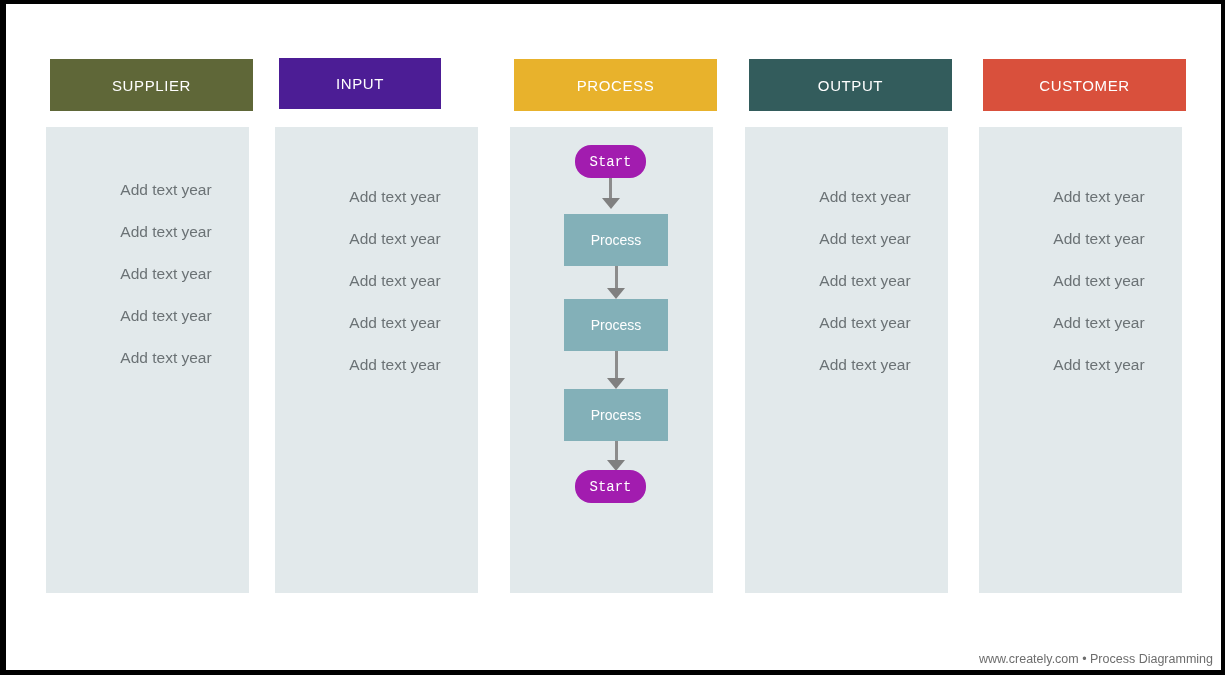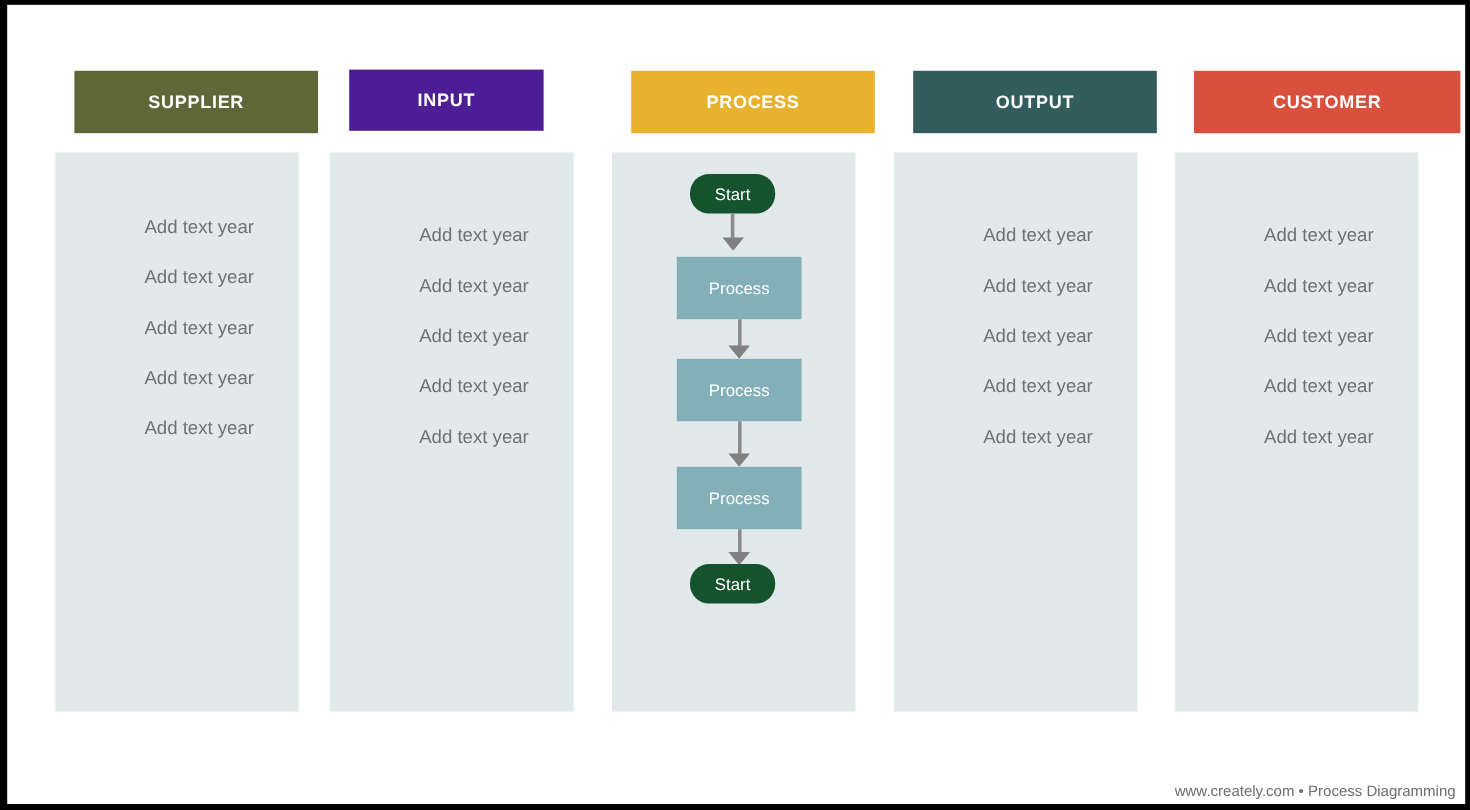--- a/index.html
+++ b/index.html
@@ -14,24 +14,24 @@
     left:6px; top:4px;
     width:1215px; height:666px;
     background:#ffffff;
   }
   .canvas { position:absolute; left:0; top:0; width:1215px; height:666px; }
 
   
   .col { position:absolute; top:0; }
   .col-header {
     position:absolute;
-    left:16px;
+    left:4px;
     color:#ffffff;
     font-size:15px;
-    font-weight:bold;
+    font-weight:normal;
     letter-spacing:0.6px;
     display:flex;
     align-items:center;
     justify-content:center;
     text-align:center;
   }
   .col-body {
     position:absolute;
     left:0;
     background:#e2e9eb;
@@ -55,22 +55,23 @@
   .node {
     position:absolute;
     display:flex;
     align-items:center;
     justify-content:center;
     color:#ffffff;
     font-size:14px;
     white-space:nowrap;
   }
   .node-terminator {
-    background:#14532d;
+    background:#a21caf;
     border-radius:16px;
+    font-family:Liberation Mono, monospace;
   }
   .node-process {
     background:#83b0b8;
   }
   .connector { position:absolute; }
   .connector .shaft {
     position:absolute;
     left:50%;
     top:0;
     width:3px;
@@ -189,21 +190,21 @@
       <div class="items" style="top:184px; width:203px;">
         <div class="item" style="height:42px;">Add text year</div>
         <div class="item" style="height:42px;">Add text year</div>
         <div class="item" style="height:42px;">Add text year</div>
         <div class="item" style="height:42px;">Add text year</div>
         <div class="item" style="height:42px;">Add text year</div>
       </div>
     </div>
 
     <div class="col" style="left:973px; width:203px;">
-      <div class="col-header" style="top:55px; width:222px; height:52px; background:#d9503c;">CUSTOMER</div>
+      <div class="col-header" style="top:55px; width:203px; height:52px; background:#d9503c;">CUSTOMER</div>
       <div class="col-body" style="top:123px; width:203px; height:466px;"></div>
       <div class="items" style="top:184px; width:203px;">
         <div class="item" style="height:42px;">Add text year</div>
         <div class="item" style="height:42px;">Add text year</div>
         <div class="item" style="height:42px;">Add text year</div>
         <div class="item" style="height:42px;">Add text year</div>
         <div class="item" style="height:42px;">Add text year</div>
       </div>
     </div>
 

